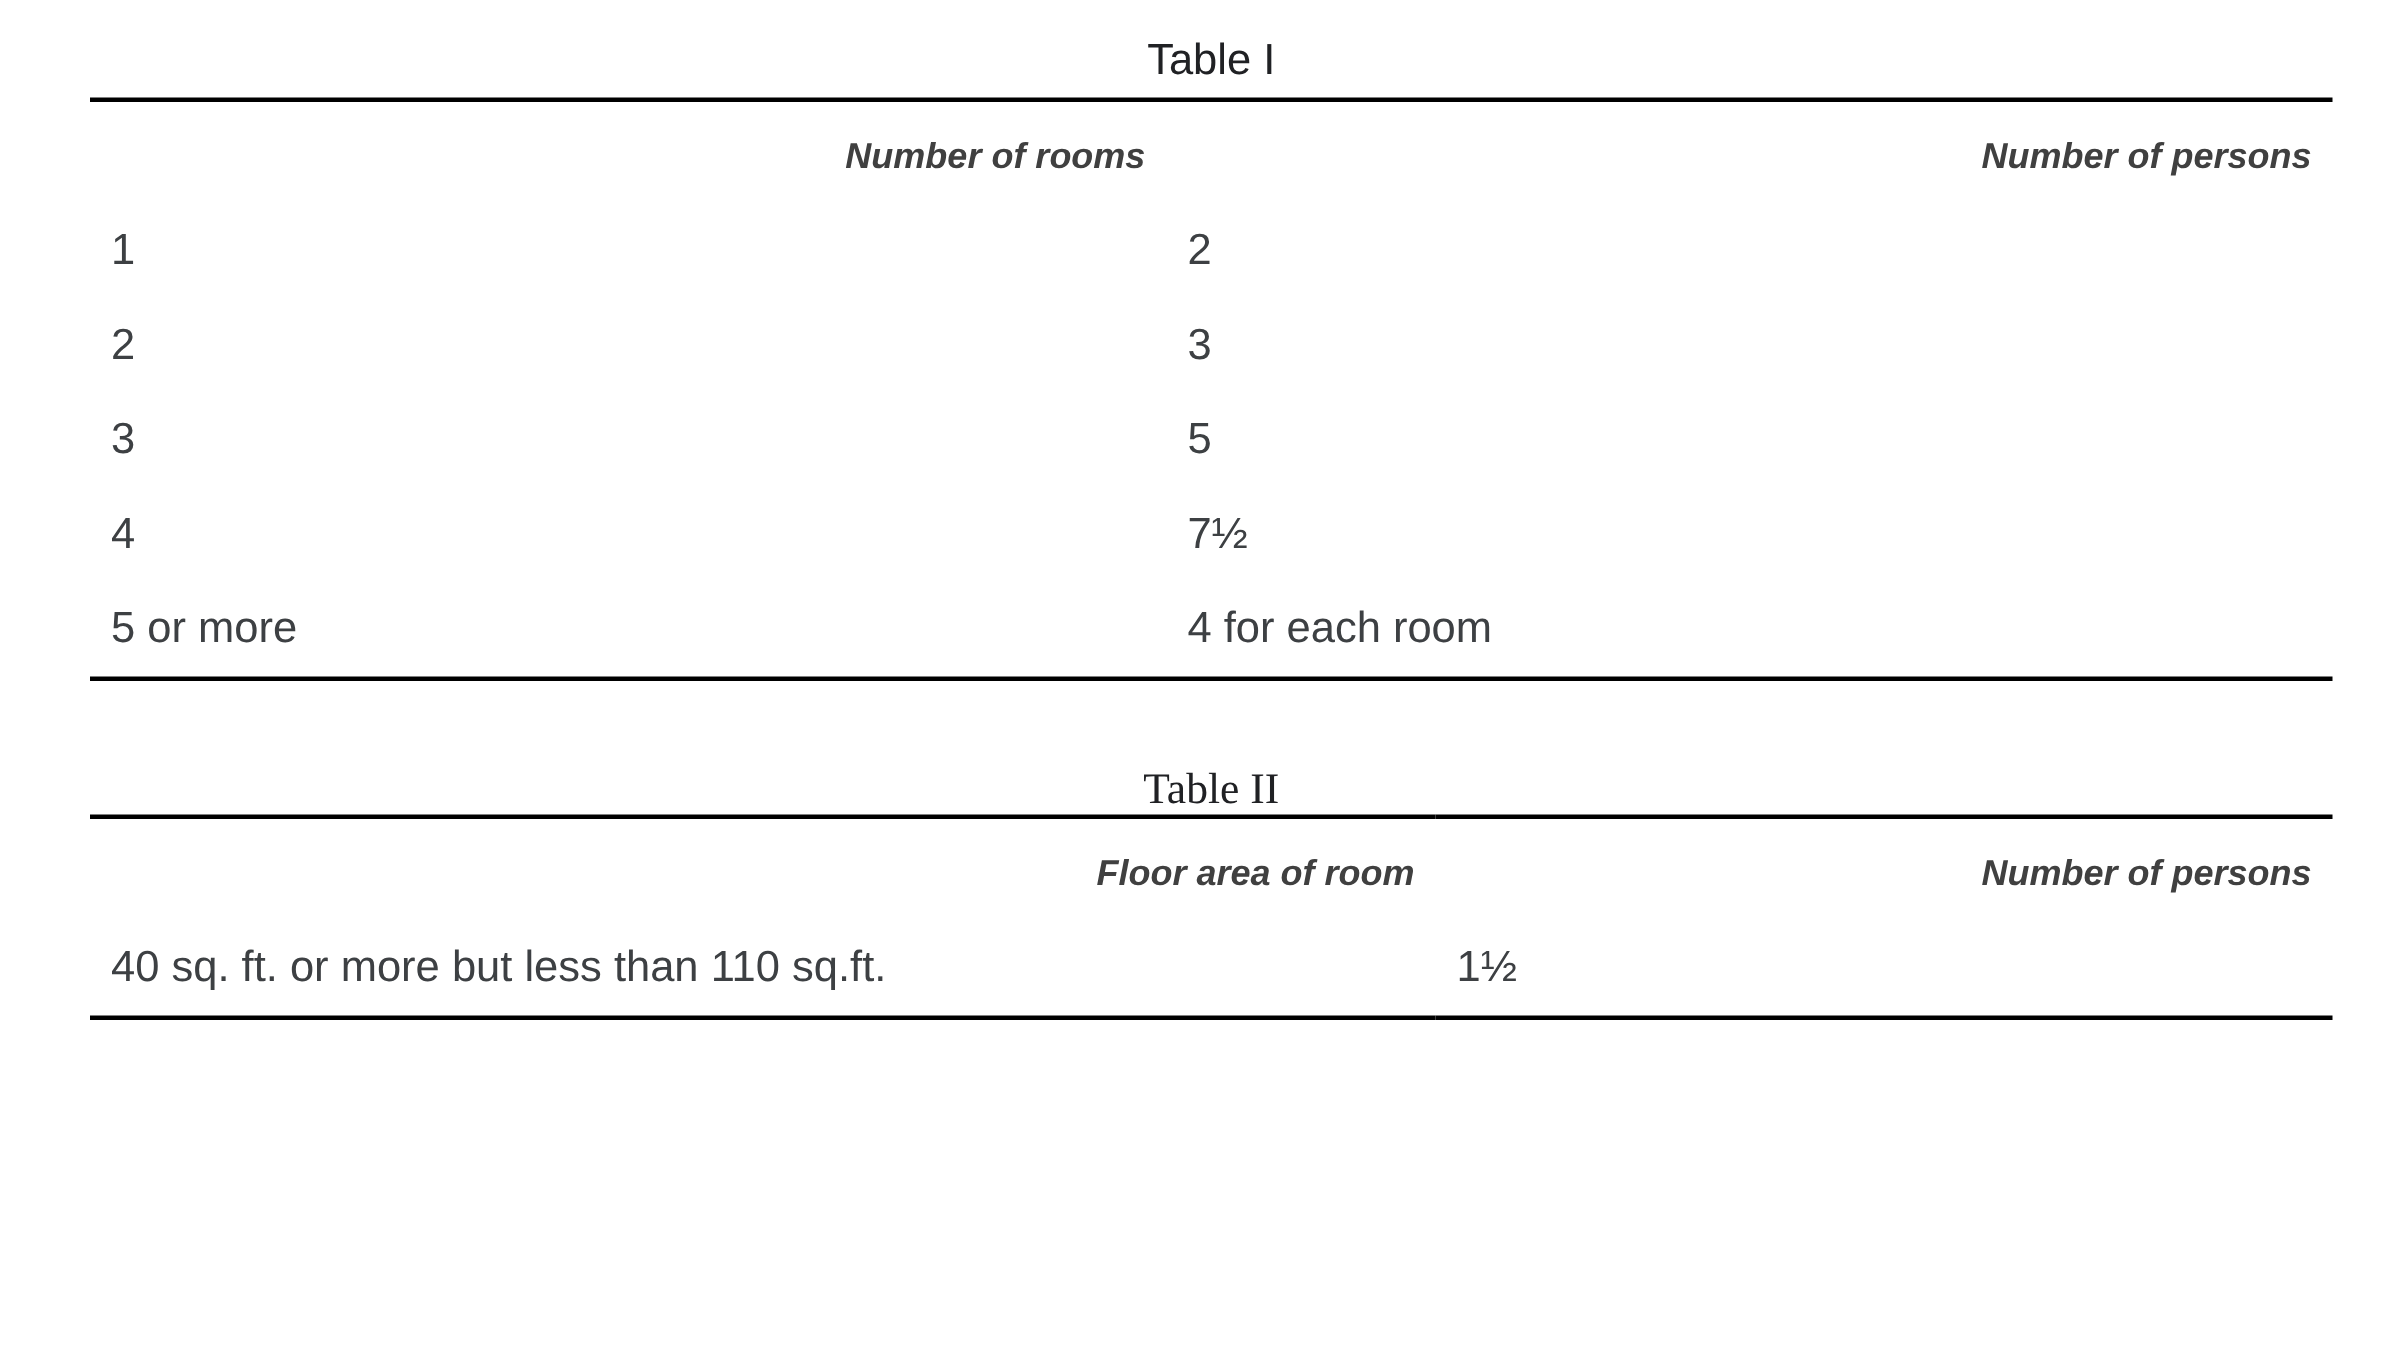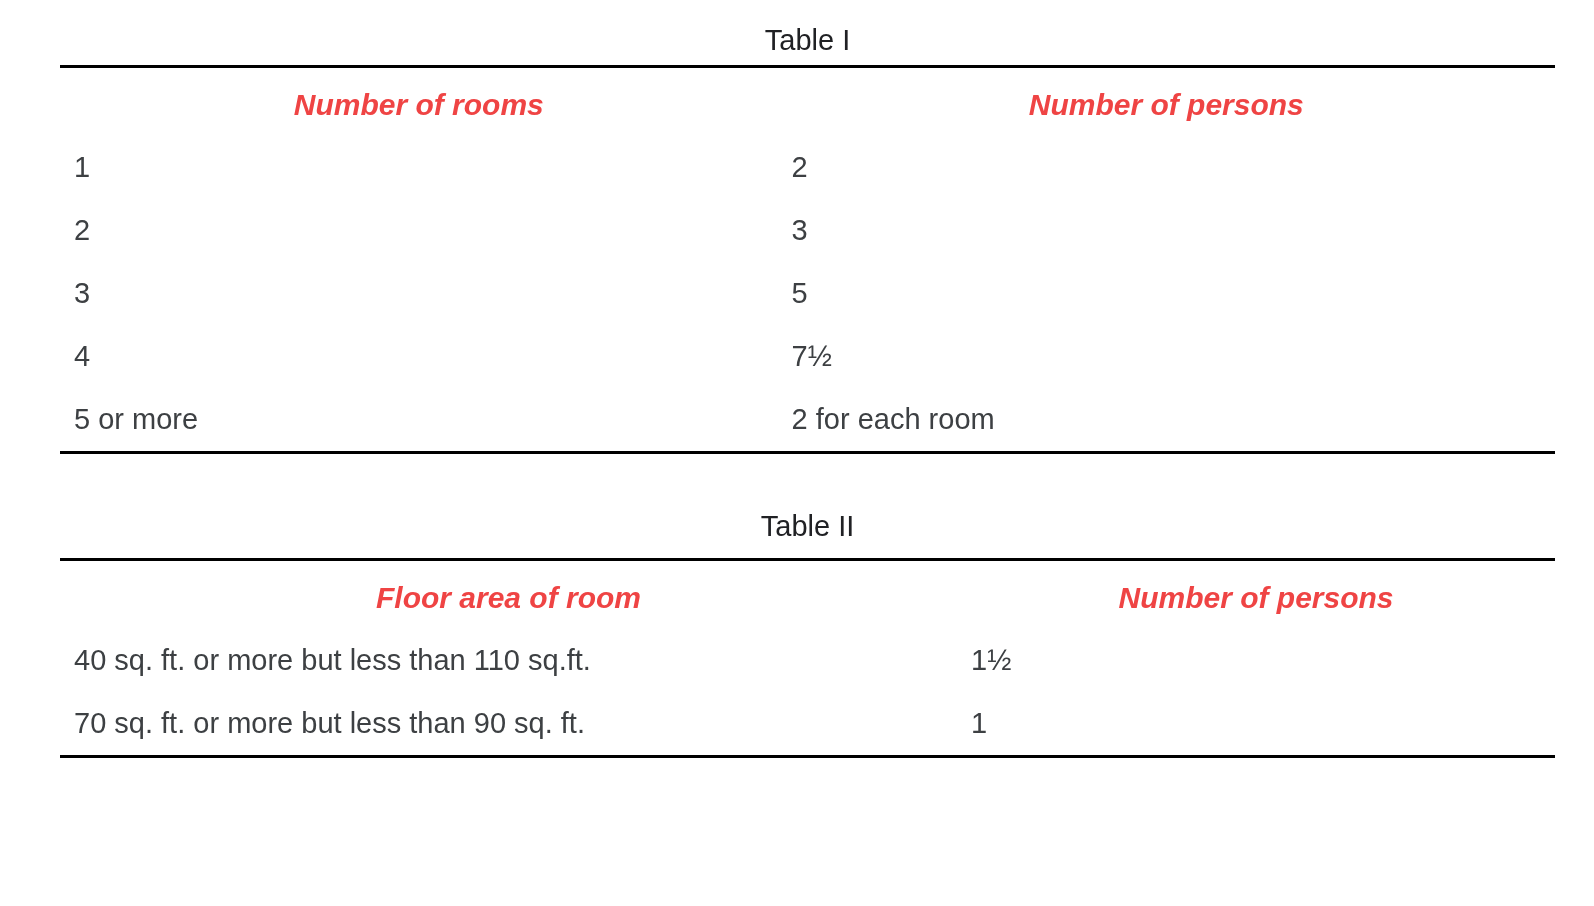--- a/index.html
+++ b/index.html
@@ -21,40 +21,41 @@
     width: 1495px;
   }
   .caption {
     margin: 12px 0 8px 0;
     text-align: center;
     font-size: 29px;
     line-height: 34px;
     color: #202124;
   }
   .caption2 {
-    margin: 55px 0 15px 0;
+    margin: 55px 0 0 0;
+    font-family: Liberation Serif, serif;
   }
   table {
     width: 100%;
     border-collapse: collapse;
     table-layout: fixed;
     border-top: 3px solid #000000;
     border-bottom: 3px solid #000000;
   }
   table.t1 col.c1 { width: 48%; }
   table.t1 col.c2 { width: 52%; }
   table.t2 col.c1 { width: 60%; }
   table.t2 col.c2 { width: 40%; }
   th {
-    font-size: 30px;
+    font-size: 24px;
     line-height: 34px;
     font-weight: bold;
     font-style: italic;
-    color: #ef4444;
-    text-align: center;
+    color: #404040;
+    text-align: right;
     vertical-align: top;
     padding: 20px 14px 14px 14px;
   }
   td {
     font-size: 29px;
     line-height: 34px;
     color: #3d4043;
     text-align: left;
     vertical-align: top;
     padding: 14px 14px 15px 14px;
@@ -88,41 +89,37 @@
       <tr>
         <td>3</td>
         <td>5</td>
       </tr>
       <tr>
         <td>4</td>
         <td>7½</td>
       </tr>
       <tr>
         <td>5 or more</td>
-        <td>2 for each room</td>
+        <td>4 for each room</td>
       </tr>
     </tbody>
   </table>
 
   <div class="caption caption2">Table II</div>
 
   <table class="t2">
     <colgroup>
         <col class="c1">
         <col class="c2">
       </colgroup>
     <tbody>
       <tr>
         <th>Floor area of room</th>
         <th>Number of persons</th>
       </tr>
       <tr>
         <td>40 sq. ft. or more but less than 110 sq.ft.</td>
         <td>1½</td>
       </tr>
-      <tr>
-        <td>70 sq. ft. or more but less than 90 sq. ft.</td>
-        <td>1</td>
-      </tr>
     </tbody>
   </table>
 
 </div>
 
 </body></html>

